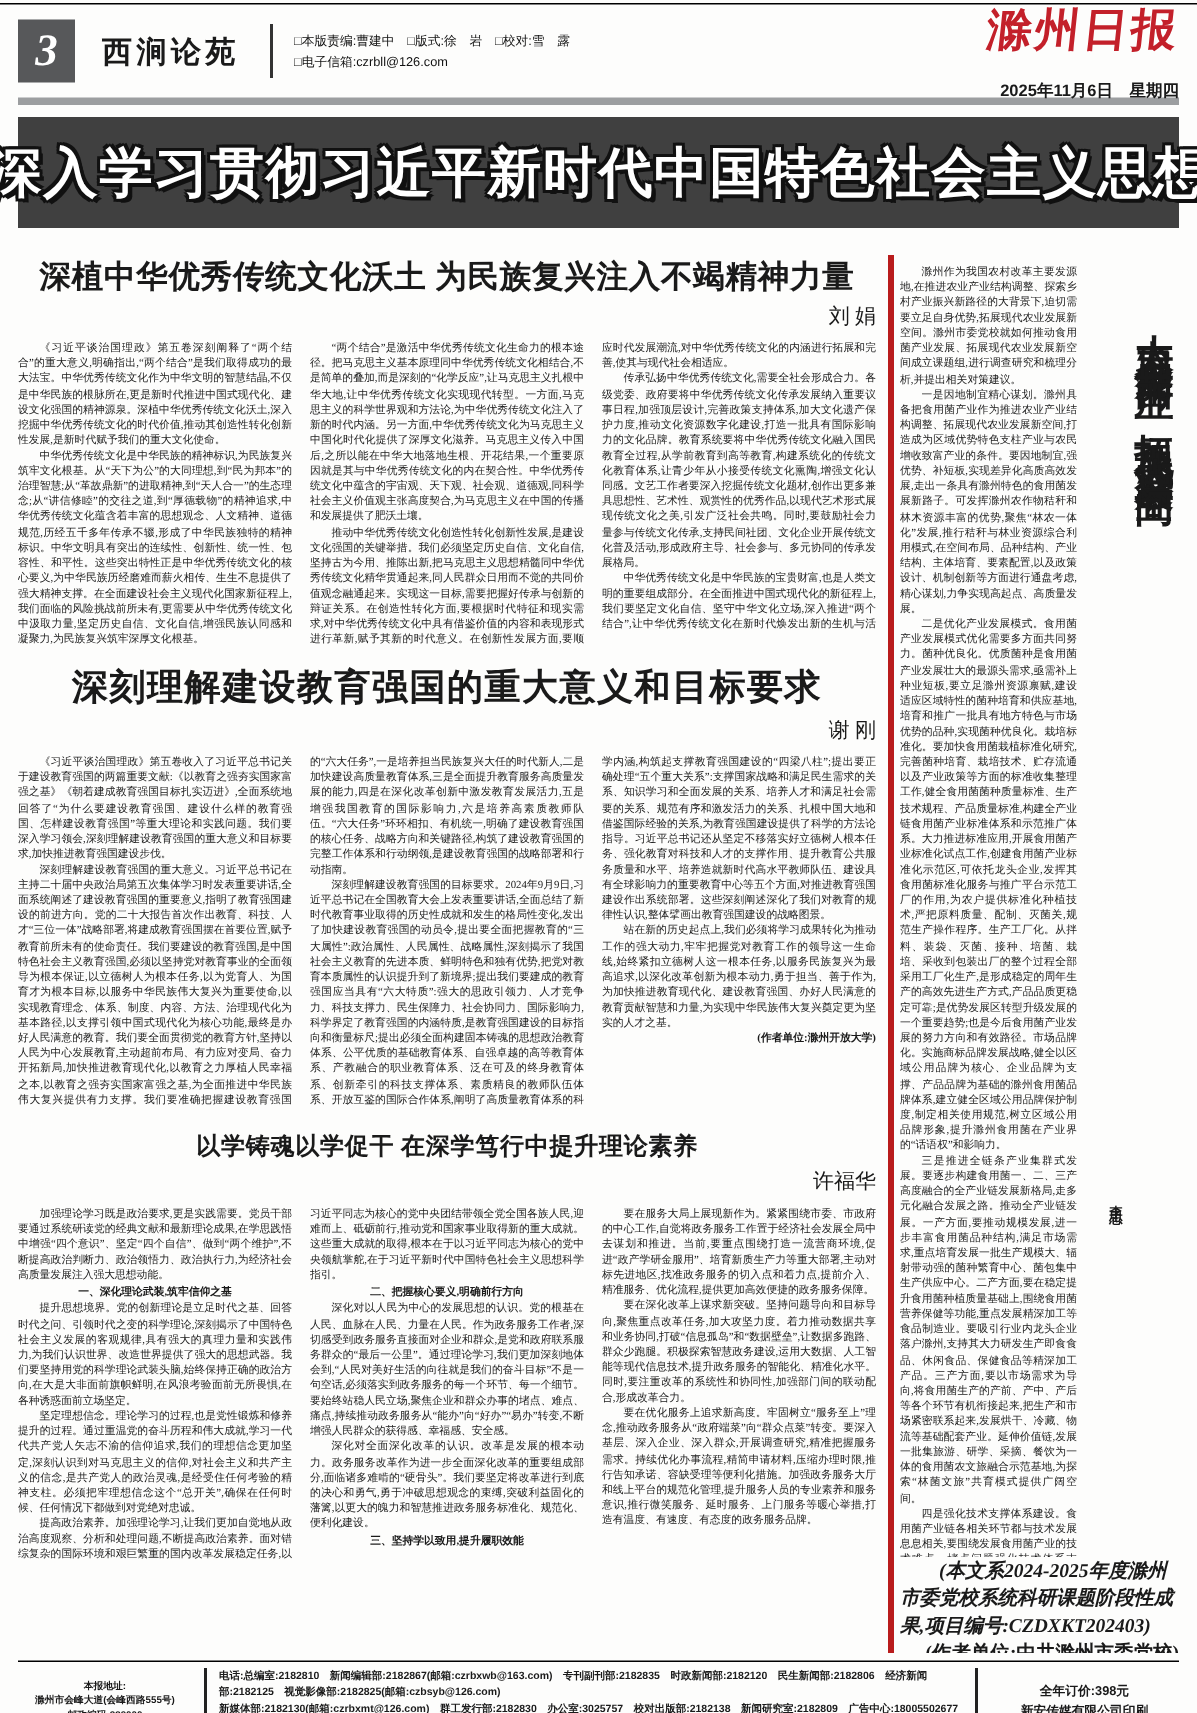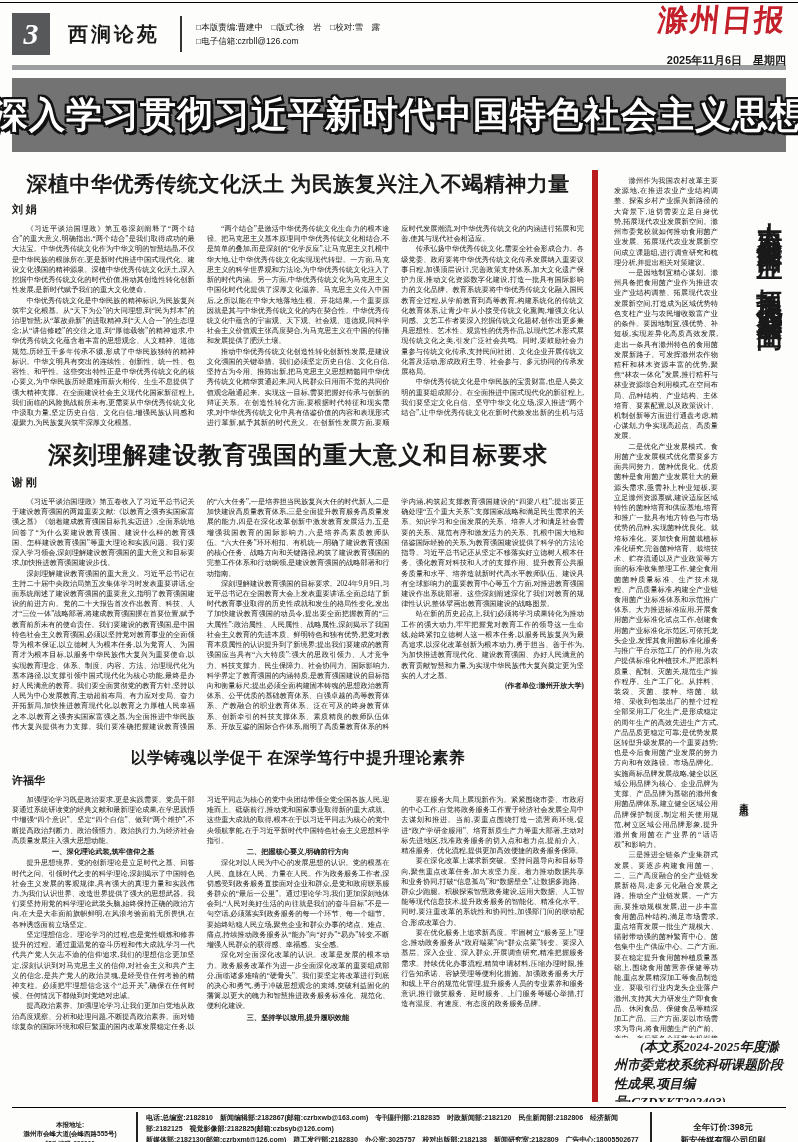--- a/index.html
+++ b/index.html
@@ -14,37 +14,37 @@
   .pagenum{width:38px;height:42px;background:#57585a;color:#fff;
     font-style:italic;font-weight:bold;font-size:30px;line-height:42px;text-align:center;flex:0 0 auto;}
   .section-title{font-size:20px;font-weight:bold;letter-spacing:3px;margin-left:18px;white-space:nowrap;}
   .header-div{width:2px;height:36px;background:#333;margin:0 14px 0 20px;flex:0 0 auto;}
   .editor-info{font-family:"Liberation Sans","DejaVu Sans",sans-serif;font-size:8.5px;line-height:14px;color:#111;}
   .header-right{margin-left:auto;text-align:right;}
   .masthead{color:#c3202a;font-size:30px;font-weight:bold;letter-spacing:2px;transform:skewX(-6deg);white-space:nowrap;}
   .dateline{font-size:11px;font-weight:bold;margin-top:12px;font-family:"Liberation Sans","DejaVu Sans",sans-serif;}
   .gray-rule{height:5px;background:#9c9ea0;margin:3px 12px 0;}
   
-  .banner{margin:8px 12px 6px;height:74px;background:#737373;display:flex;align-items:center;justify-content:center;}
+  .banner{margin:8px 12px 6px;height:74px;background:#404040;display:flex;align-items:center;justify-content:center;}
   .banner-text{
     font-family:"Liberation Sans","DejaVu Sans",sans-serif;font-weight:bold;font-size:36px;color:#fff;
     letter-spacing:1px;white-space:nowrap;
     text-shadow:-2px -2px 0 #111,0 -2px 0 #111,2px -2px 0 #111,-2px 0 0 #111,2px 0 0 #111,
                 -2px 2px 0 #111,0 2px 0 #111,2px 2px 0 #111,3px 3px 0 #111;
   }
   
   .main{display:flex;margin:18px 12px 0;align-items:stretch;}
   .main-left{width:572px;flex:0 0 auto;padding-right:8px;}
-  .main-right{flex:1;border-left:6px solid #b91c1c;padding-left:16px;min-width:0;}
+  .main-right{flex:1;border-left:4px solid #b91c1c;padding-left:4px;min-width:0;}
   .article{margin-bottom:7px;}
   .art-title{text-align:center;font-weight:bold;white-space:nowrap;}
   .a1 .art-title{font-size:21px;letter-spacing:0.5px;}
   .a2 .art-title{font-size:24px;letter-spacing:1px;}
   .a3 .art-title{font-size:16px;letter-spacing:0.5px;}
-  .art-author{text-align:left;font-size:11px;font-weight:bold;margin:4px 0 7px;}
+  .art-author{text-align:right;font-size:14px;font-weight:normal;margin:4px 0 7px;}
   .art-body{column-count:3;column-gap:12px;column-fill:auto;font-size:7.2px;line-height:1.42;
     text-align:justify;overflow:hidden;}
   .a1 .art-body{height:208px;}
   .a2 .art-body{height:244px;}
   .a3 .art-body{height:242px;}
   .para{margin:0;}
   .t-p{text-indent:2em;}
   .t-h{font-weight:bold;text-align:center;text-indent:0;margin:1px 0;}
   .t-note{font-weight:bold;font-style:italic;text-indent:2em;}
   .t-attr{font-weight:bold;text-align:right;text-indent:0;}

